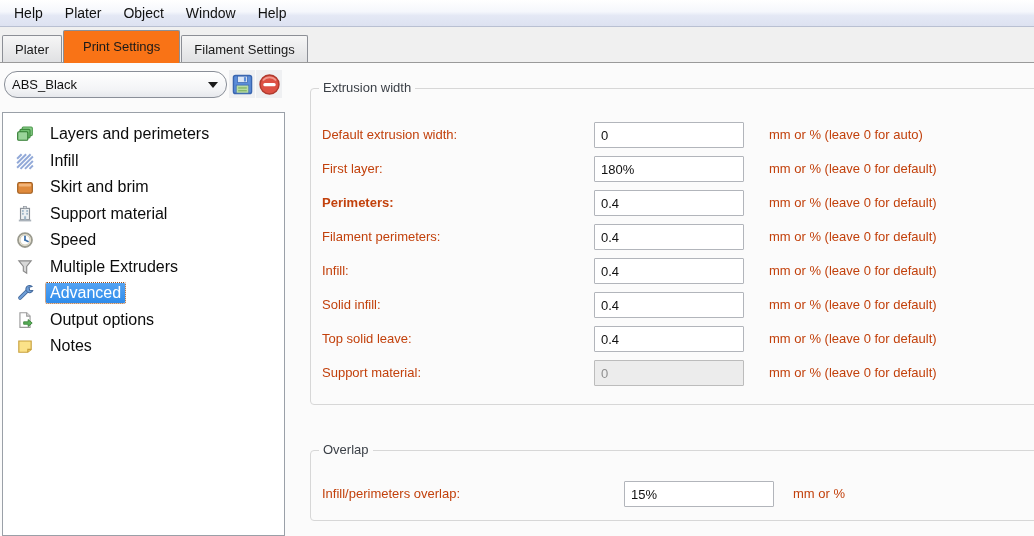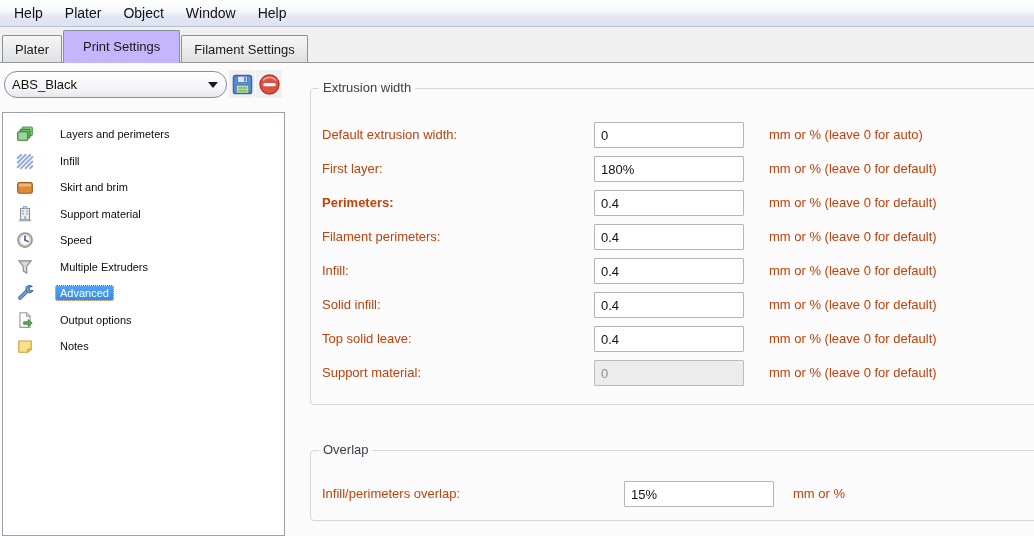--- a/index.html
+++ b/index.html
@@ -12,21 +12,21 @@
     background:linear-gradient(#ffffff,#f5f7fc 45%,#e4e8f5 60%,#dde2f1);
     border-bottom:1px solid #b9c0d2;display:flex;align-items:center;padding-left:4px;box-sizing:border-box;}
   .menu-item{font-size:14px;color:#111;padding:3px 10px;margin-right:2px;border-radius:2px;cursor:default;}
 
   
   #tabbar{position:absolute;left:0;top:27px;width:1034px;height:36px;background:#f0f0f0;
     border-bottom:1px solid #9a9a9a;display:flex;align-items:flex-end;padding-left:2px;box-sizing:border-box;}
   .tab{font-size:13px;color:#1a1a1a;height:27px;line-height:27px;padding:0 12px;margin-right:1px;
     background:linear-gradient(#f6f6f6,#e0e1e3);border:1px solid #8c8f96;border-bottom:none;
     border-radius:2px 2px 0 0;position:relative;box-sizing:border-box;}
-  .tab.active{height:33px;line-height:31px;padding:0 19px;background:#c4b5fd;margin-bottom:-1px;z-index:3;}
+  .tab.active{height:33px;line-height:31px;padding:0 19px;background:#f97316;margin-bottom:-1px;z-index:3;}
 
   
   #content{position:absolute;left:0;top:63px;width:1034px;height:473px;background:#fbfbfb;}
 
   
   .combo{position:absolute;left:4px;top:8px;width:223px;height:27px;box-sizing:border-box;
     border:1px solid #8a8f98;border-radius:13px;cursor:default;
     background:linear-gradient(#ffffff,#f3f4f6 70%,#e6e8ec);display:flex;align-items:center;}
   .combo-text{font-size:13px;color:#111;padding-left:7px;flex:1;}
   .combo-arrow{width:0;height:0;border-left:5px solid transparent;border-right:5px solid transparent;
@@ -35,21 +35,21 @@
     padding:1px;margin:0;cursor:default;}
   .icon-btn svg{width:23px;height:23px;display:block;margin:auto;}
   #save-btn{left:229px;} #delete-btn{left:256px;}
 
   
   #sidebar{position:absolute;left:2px;top:49px;width:283px;height:424px;box-sizing:border-box;
     background:#ffffff;border:1px solid #9aa0a8;padding-top:8px;}
   .tree-item{height:26.5px;display:flex;align-items:center;cursor:default;}
   .tree-icon{width:18px;height:18px;margin-left:13px;flex:none;}
   .tree-icon svg{width:18px;height:18px;display:block;}
-  .tree-label{font-size:11px;color:#0c0c0c;margin-left:22px;padding:1px 4px;white-space:nowrap;}
+  .tree-label{font-size:16px;color:#0c0c0c;margin-left:12px;padding:1px 4px;white-space:nowrap;}
   .tree-label.selected{background:linear-gradient(#55a3f2,#2f8ceb);color:#fff;
     outline:1px dotted #9c4f17;border-radius:1px;}
 
   
   .groupbox{position:absolute;left:310px;width:778px;border:1px solid #d7d7d7;border-radius:4px;
     box-sizing:border-box;}
   .legend{position:absolute;left:8px;top:-9px;background:#fbfbfb;padding:0 4px;
     font-size:13px;color:#3a3f46;}
   .opt-label,.opt-suffix{position:absolute;font-size:13px;color:#c2410c;line-height:16px;white-space:nowrap;}
   .opt-input{position:absolute;width:136px;height:24px;box-sizing:content-box;border:1px solid #b2b5bb;

